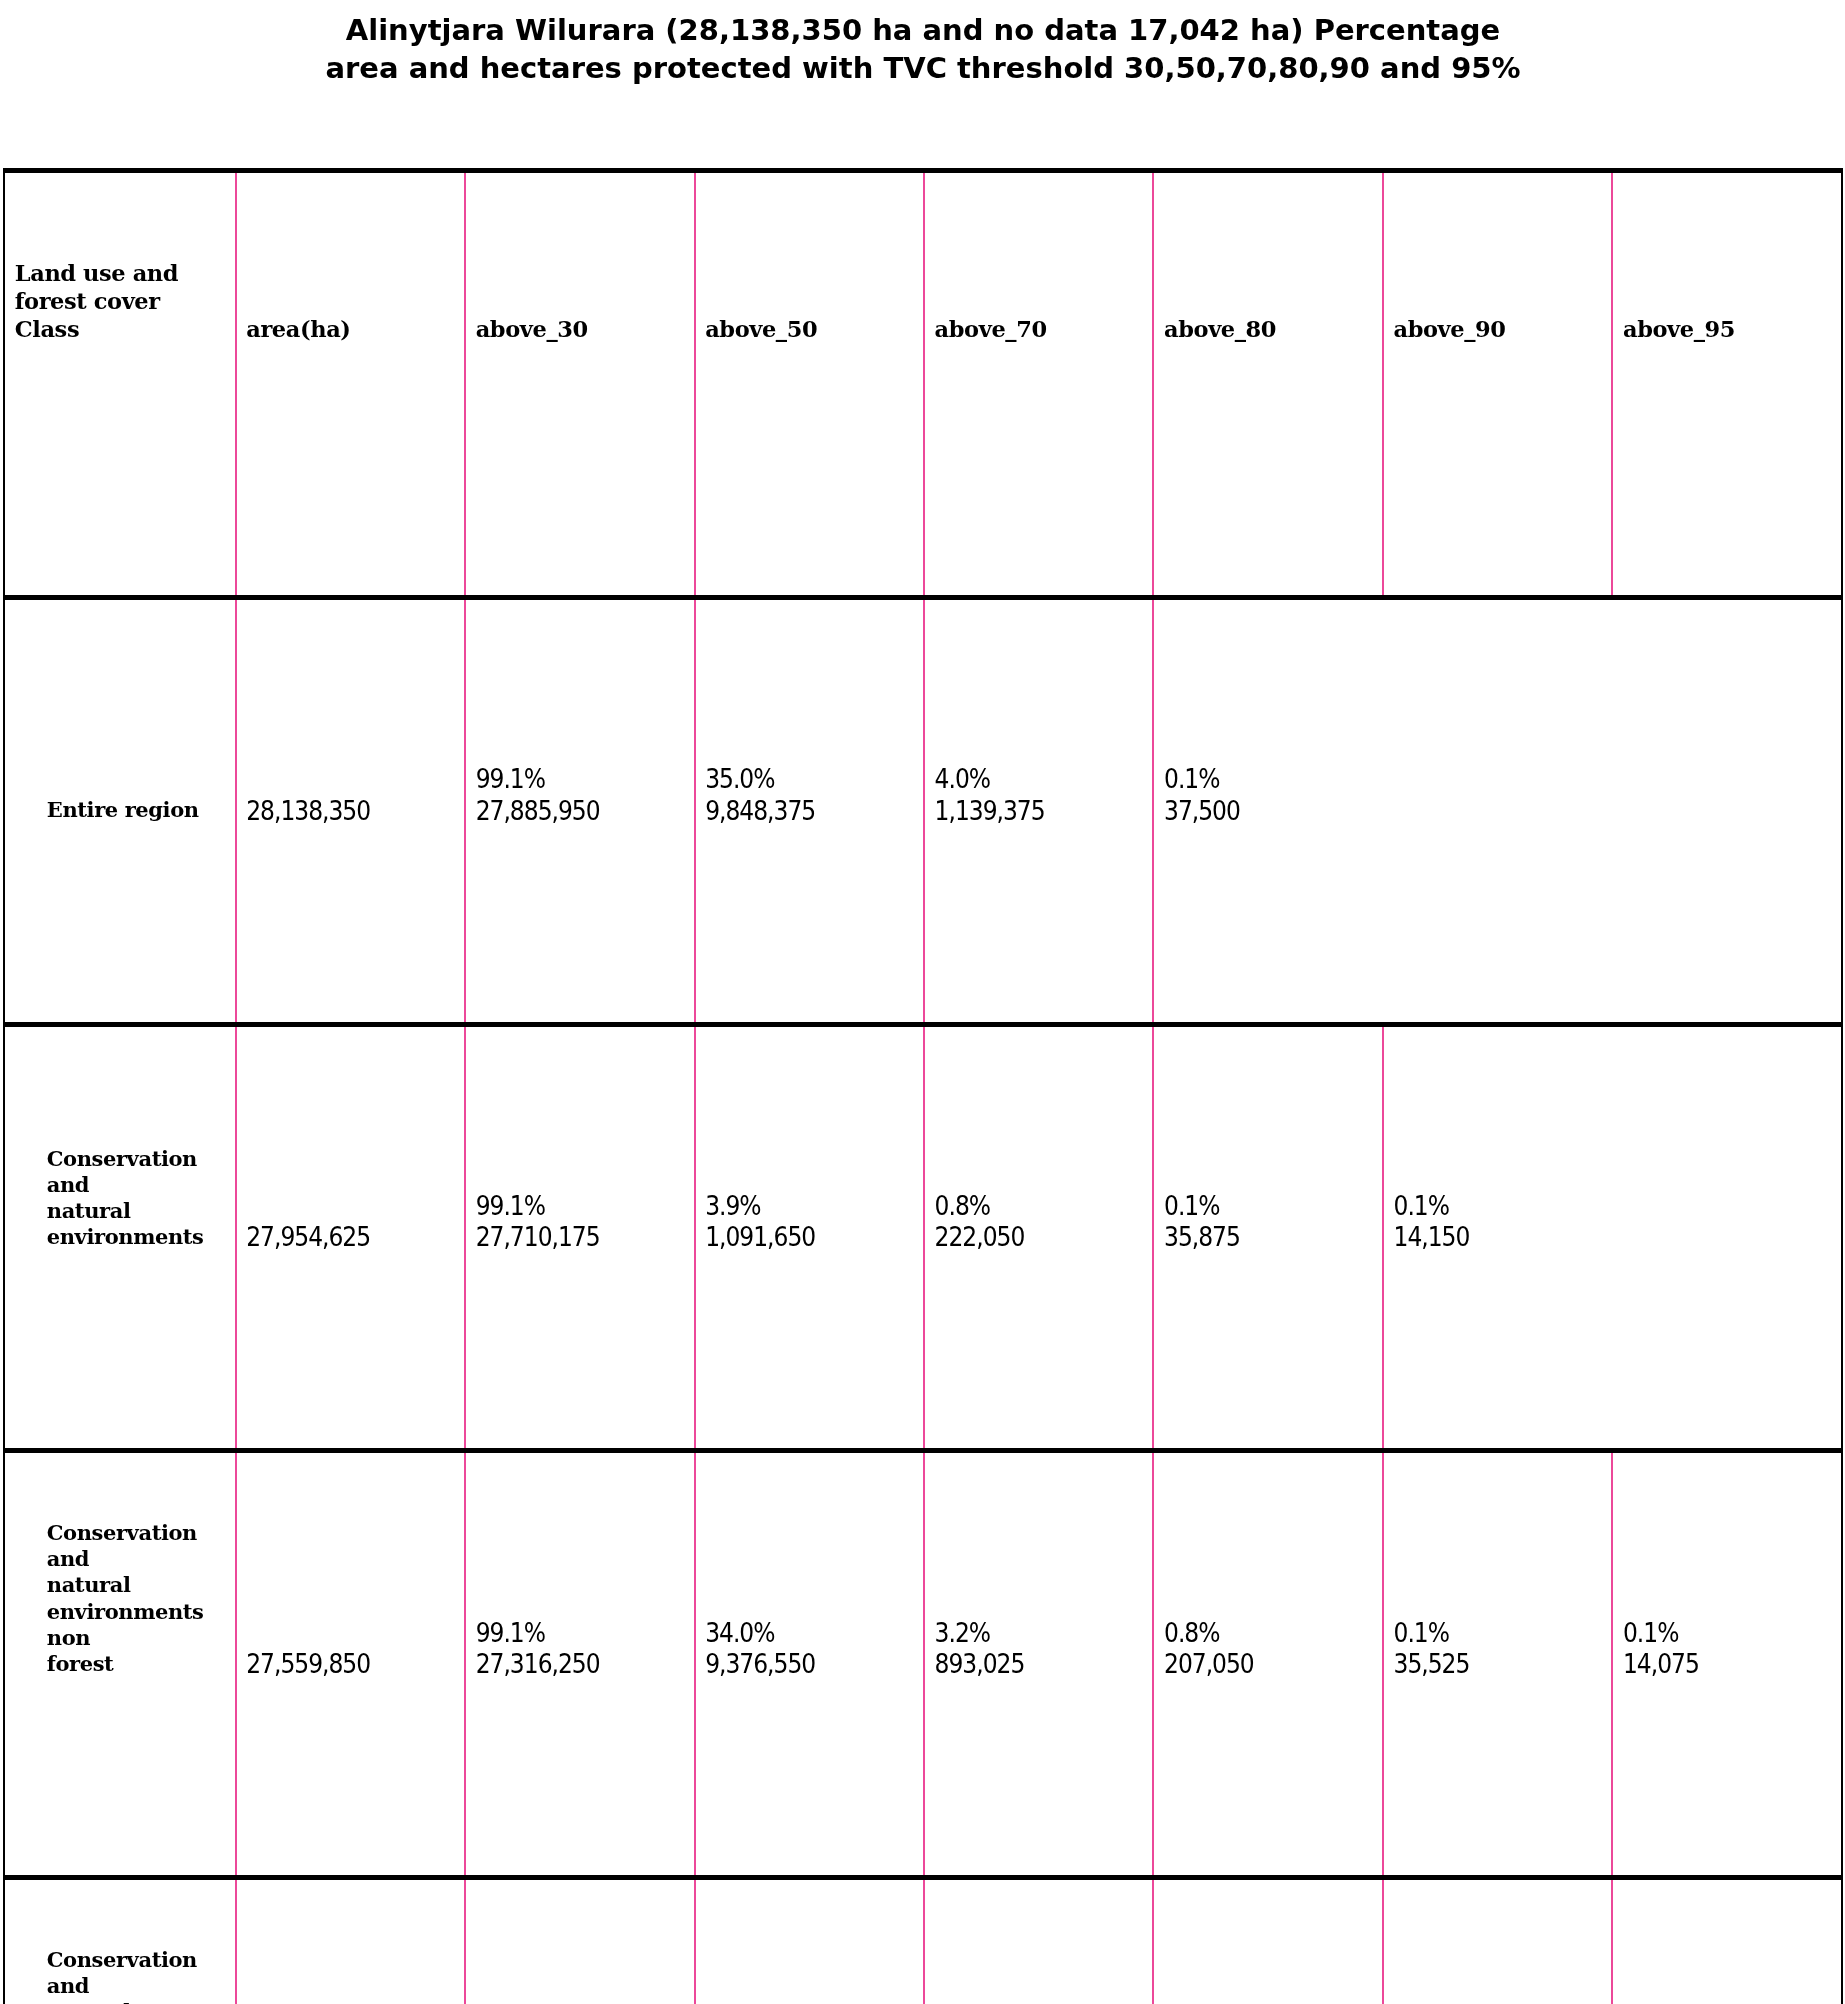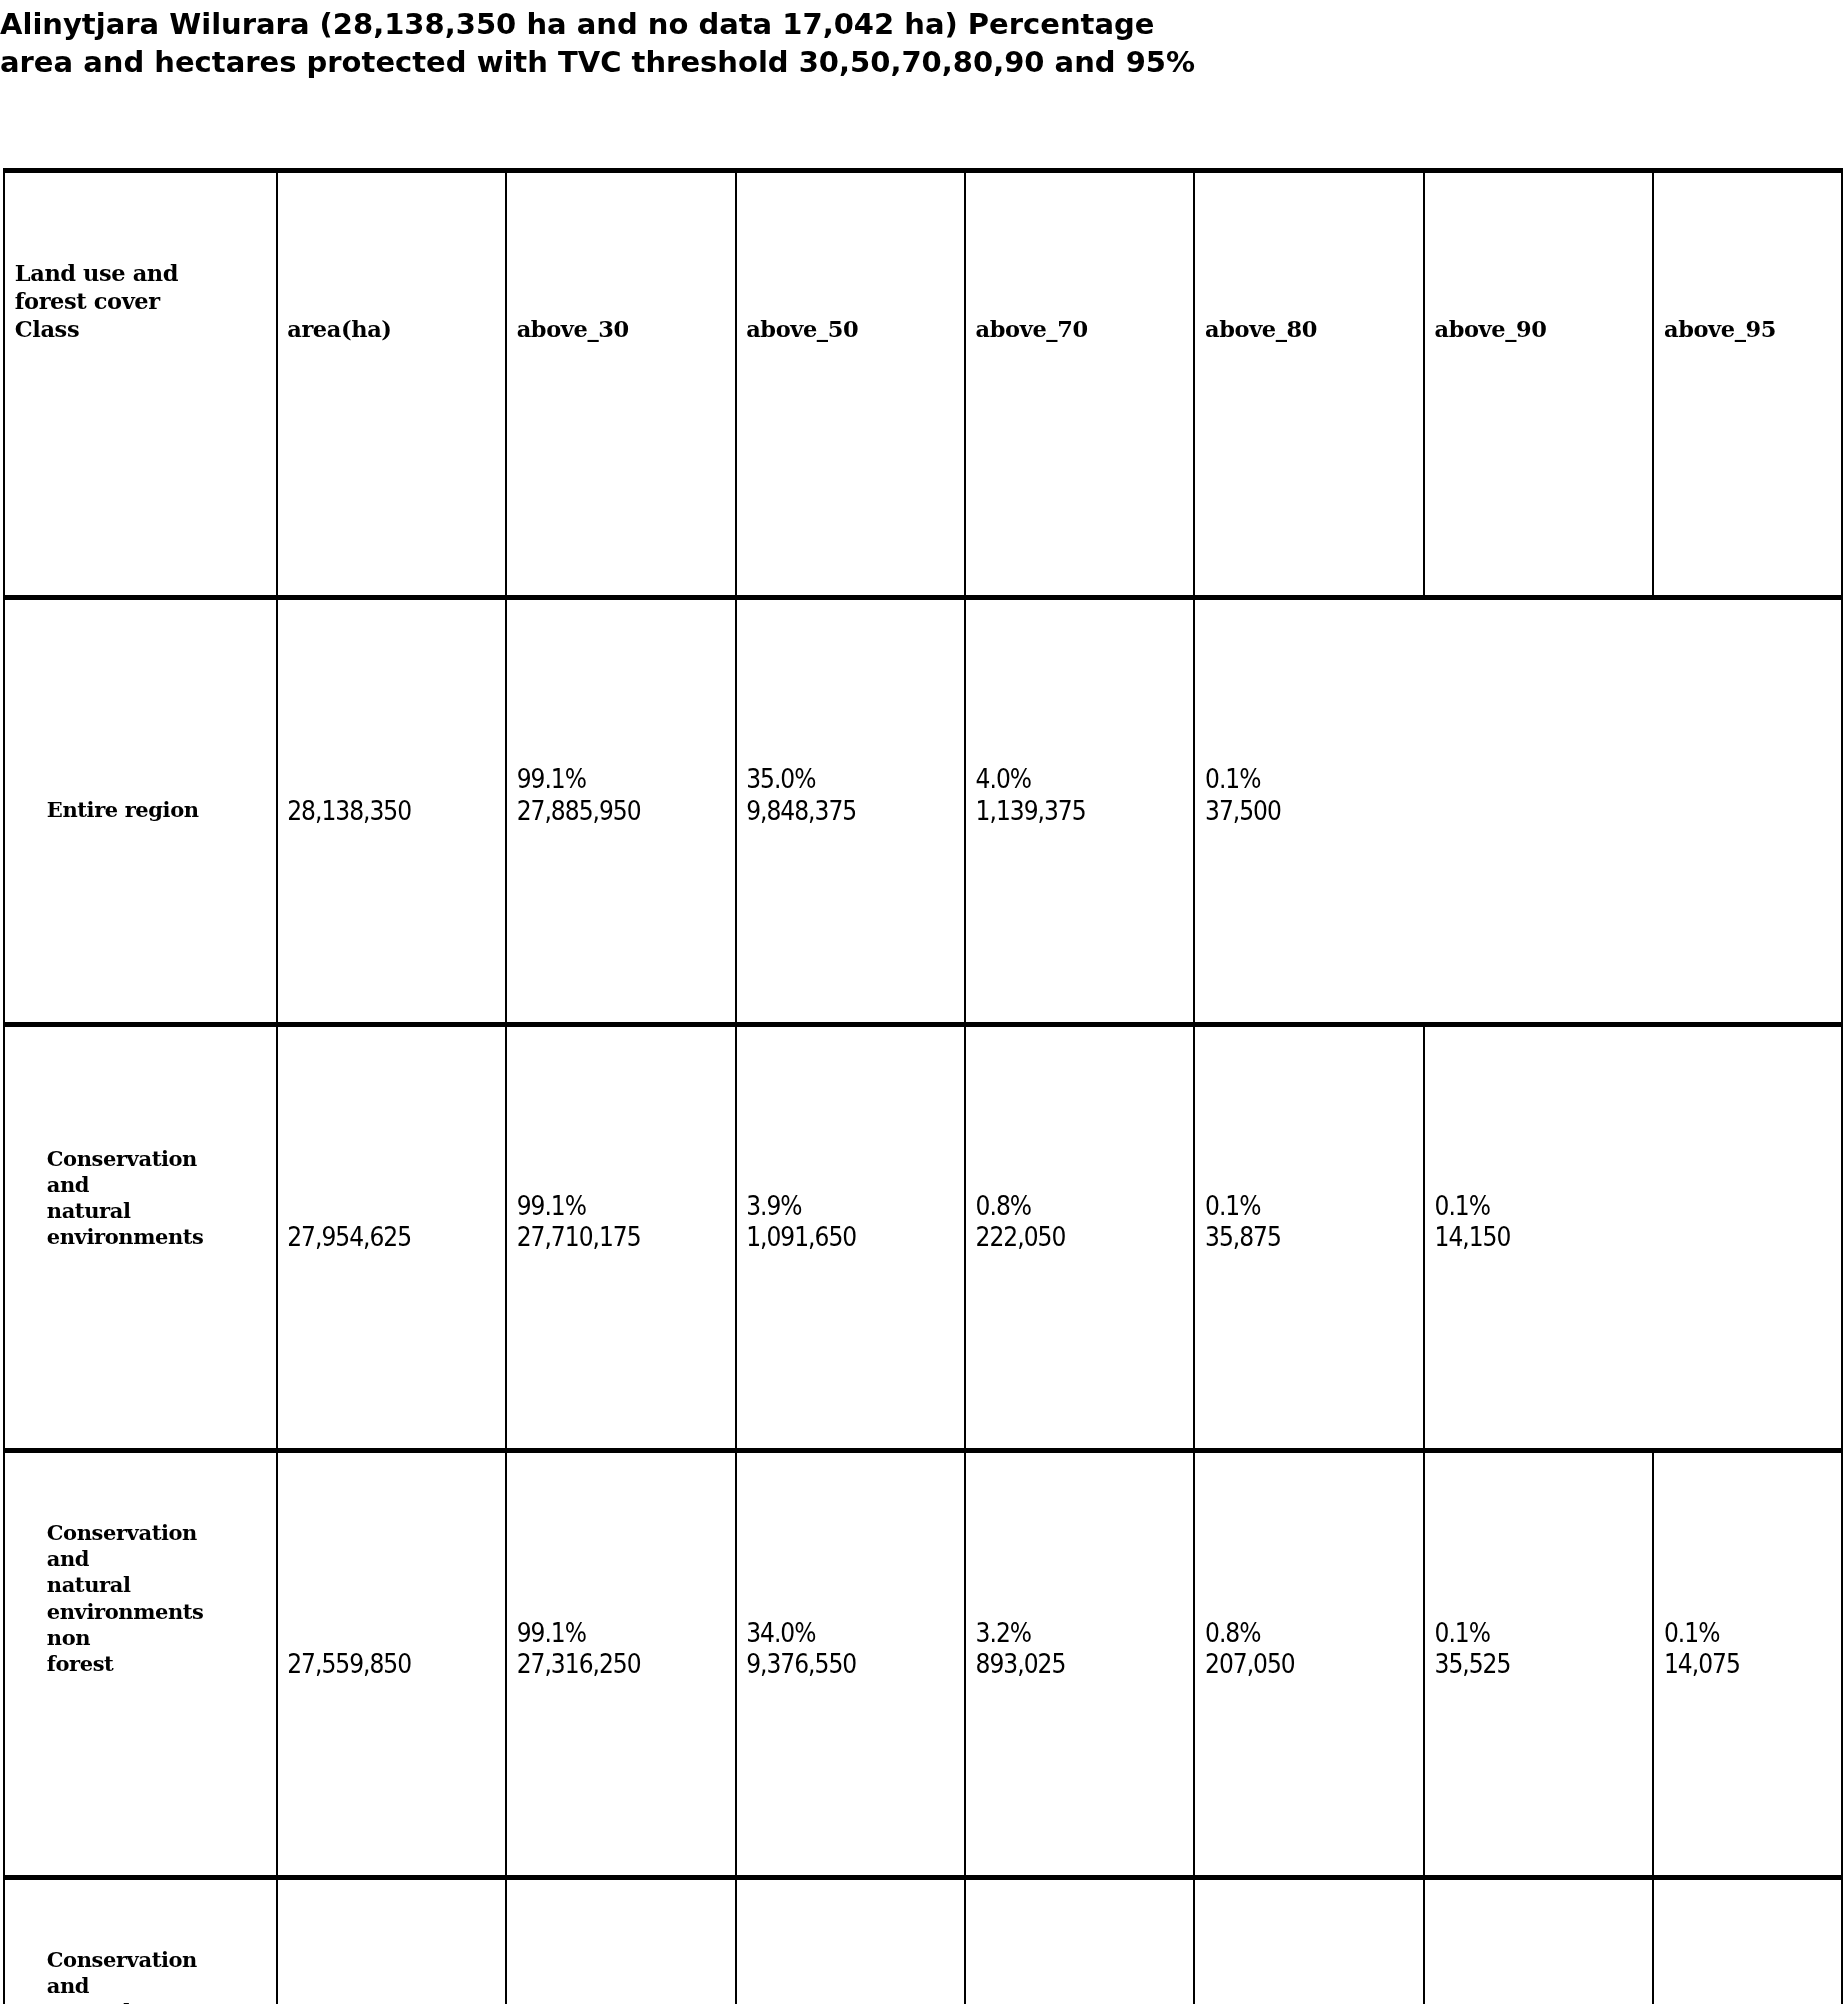--- a/index.html
+++ b/index.html
@@ -6,40 +6,40 @@
   html, body { background: #ffffff; }
   body {
     width: 1846px; height: 2533px;
     position: relative;
     font-family: "DejaVu Sans", sans-serif;
     color: #000;
   }
 
   
   #title {
-    position: absolute; top: 6px; left: 0; right: 0;
-    text-align: left;
+    position: absolute; top: 12px; left: 0; right: 0;
+    text-align: center;
     font: 700 29px/1.3 "DejaVu Sans", sans-serif;
     white-space: pre-line;
   }
 
   
   #tbl {
     position: absolute; top: 168px; left: 3.2px; right: 3.2px; height: 2139px;
     display: flex; flex-direction: column;
     border-top: 5.6px solid #000;
     border-bottom: 5.6px solid #000;
     border-left: 2px solid #000;
     border-right: 2px solid #000;
     background: #fff;
   }
   .row { flex: 1; display: grid; grid-template-columns: repeat(8, 1fr); }
   .row + .row { border-top: 5.6px solid #000; }
   .cell { position: relative; }
-  .cell + .cell { border-left: 2px solid #000000; margin-left: 41px; }
+  .cell + .cell { border-left: 2px solid #ec4899; }
   .cell-text {
     position: absolute; left: 9.6px; right: 17px;
     bottom: calc(50% - 0.62em);
     text-align: left;
     white-space: pre-line;
   }
   .hdr-text {
     bottom: calc(63% - 0.62em);
     font: 700 22.5px/1.25 "DejaVu Serif", serif;
     letter-spacing: -0.4px;

